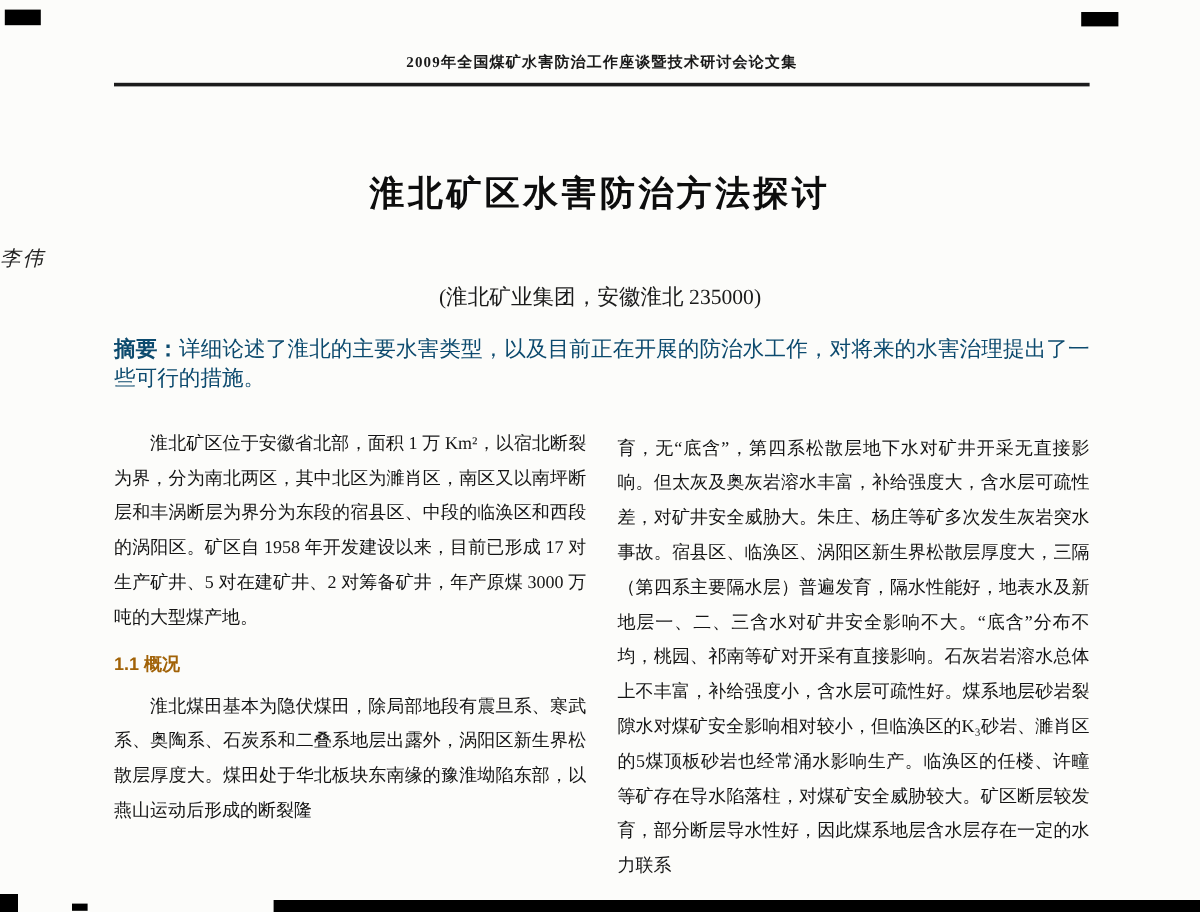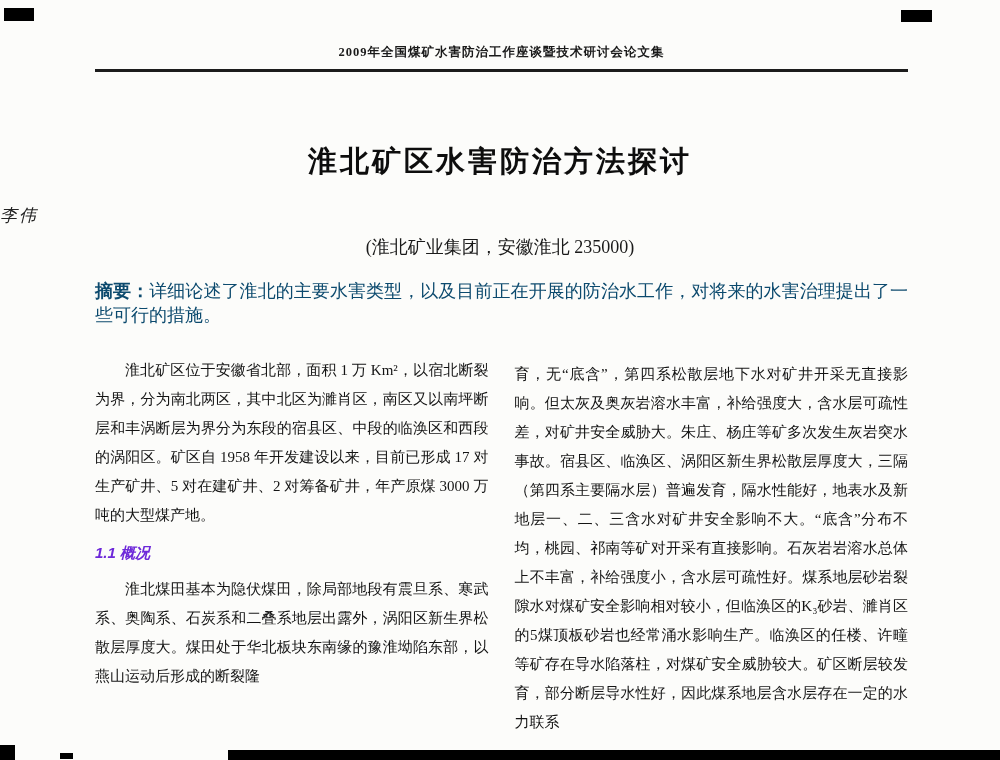--- a/index.html
+++ b/index.html
@@ -96,22 +96,21 @@
     font-size: 16px;
     font-weight: bold;
     margin: 3px 0 13px 0;
     color: #0e0e0e;
   }
   .col h3 {
     font-family: "Liberation Sans", sans-serif;
     font-size: 15px;
     font-weight: bold;
     margin: 14px 0 12px 0;
-    color: #6d28d9;
-    font-style: italic;
+    color: #a16207;
   }
   .col p {
     font-size: 15px;
     line-height: 29px;
     text-align: justify;
     color: #141414;
   }
   .col p.indent { text-indent: 2em; }
   .col.right p { margin-top: 4px; }
 </style>

